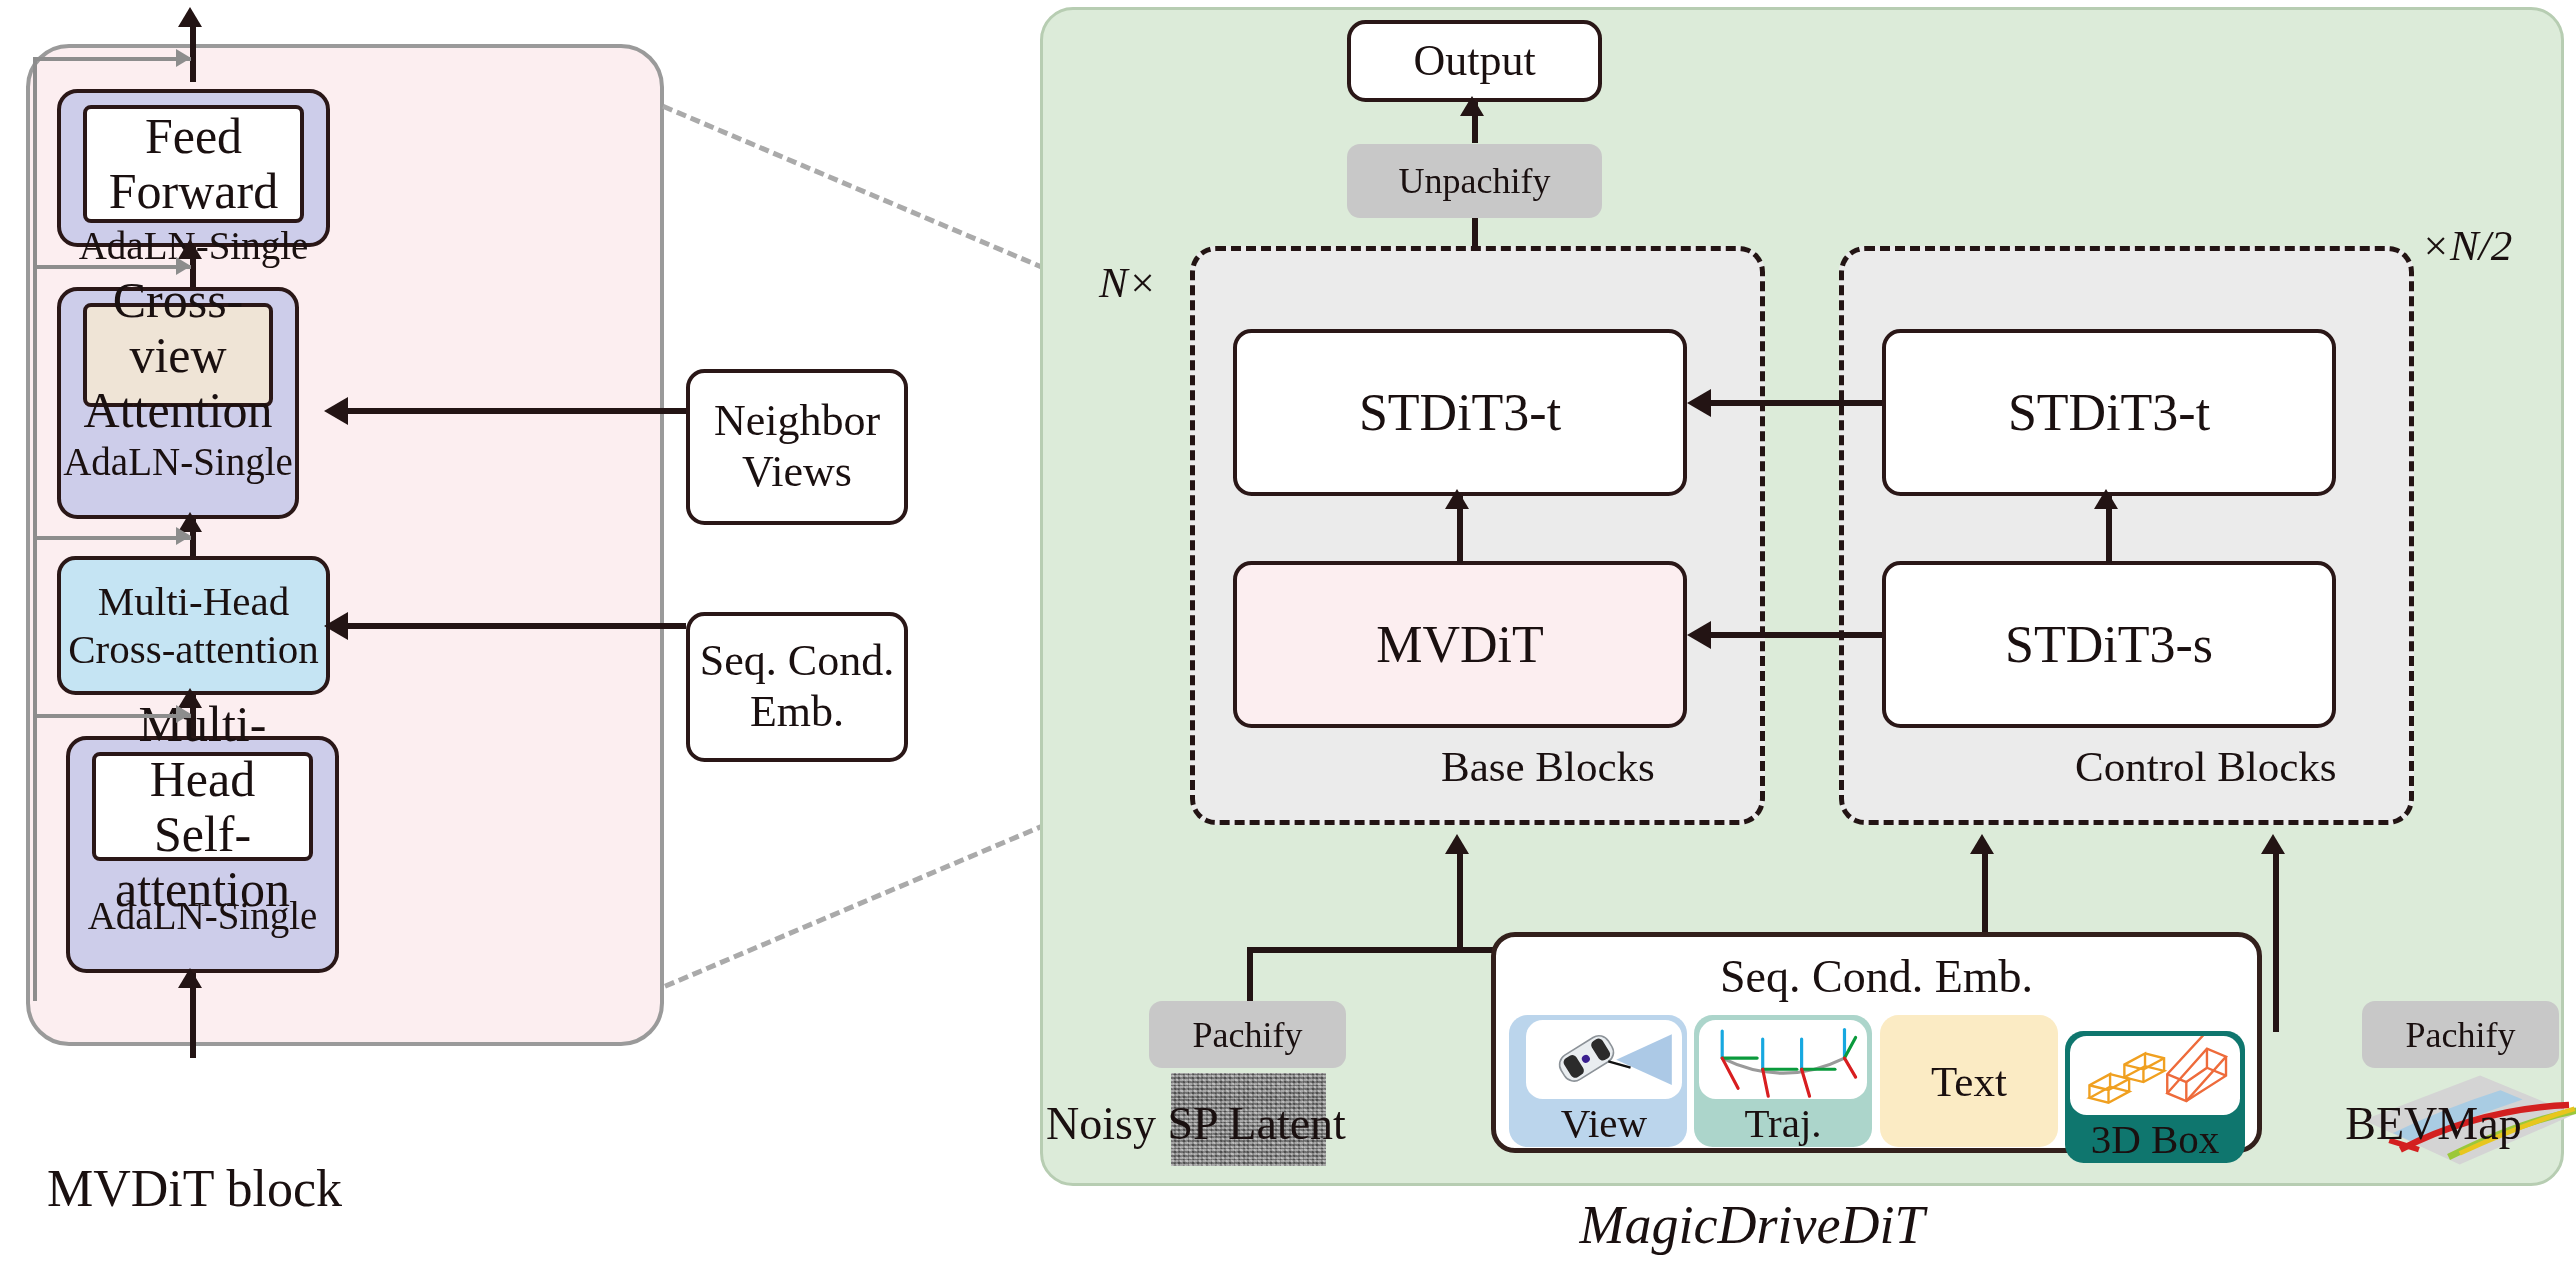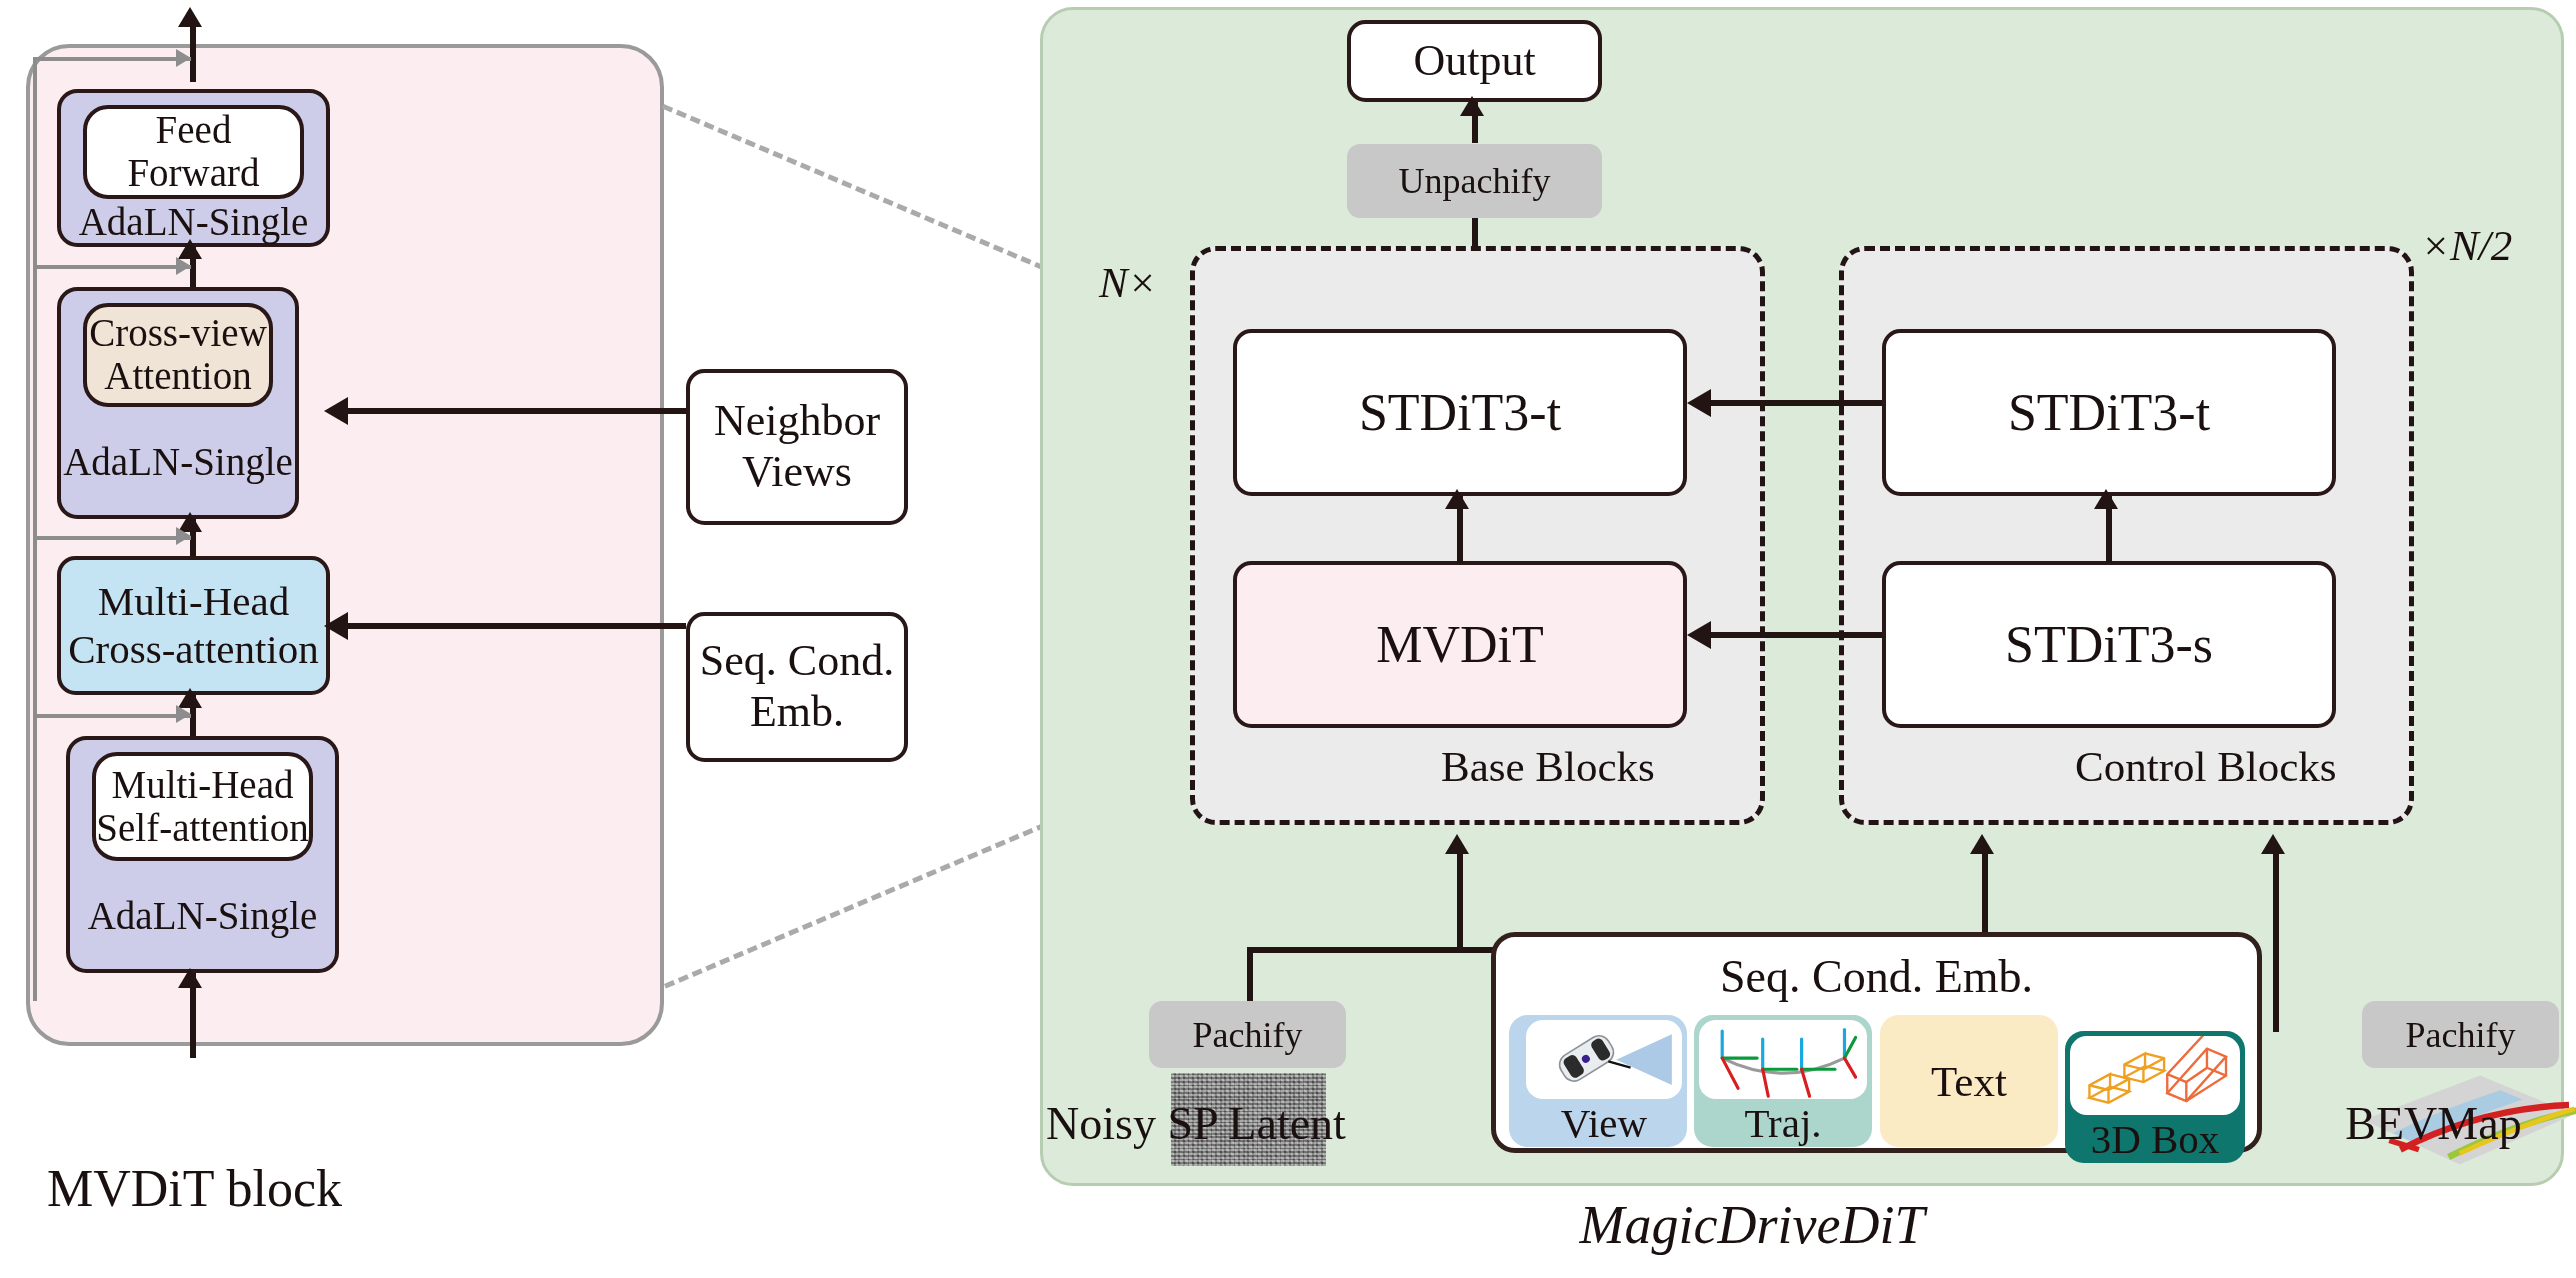--- a/index.html
+++ b/index.html
@@ -10,22 +10,22 @@
   
   #left-panel{left:26px;top:44px;width:630px;height:994px;background:#FCEEF0;
     border:4.6px solid #9a9a9a;border-radius:43px;}
   .skip{position:absolute;border-left:4.6px solid #8d8d8d;border-top:4.6px solid #8d8d8d;box-sizing:border-box;}
   .skip-arrow{position:absolute;width:0;height:0;border-top:9.3px solid transparent;
     border-bottom:9.3px solid transparent;border-left:15.8px solid #8d8d8d;}
 
   .ada{position:absolute;background:#CDCDEA;border:4.6px solid #2a1717;border-radius:20.4px;
        box-sizing:border-box;display:flex;flex-direction:column;align-items:center;}
   .ada .inner{margin-top:12px;width:calc(100% - 44px);background:#fff;border:4.6px solid #2a1717;
-       border-radius:25px;box-sizing:border-box;display:flex;align-items:center;justify-content:center;
-       text-align:center;font-size:39px;line-height:1.1;}
+       border-radius:8px;box-sizing:border-box;display:flex;align-items:center;justify-content:center;
+       text-align:center;font-size:50px;line-height:1.1;}
   .ada .adalabel{flex:1;display:flex;align-items:center;justify-content:center;font-size:39px;}
 
   .plainbox{position:absolute;background:#fff;border:4.6px solid #2a1717;border-radius:18.5px;
        box-sizing:border-box;display:flex;align-items:center;justify-content:center;
        text-align:center;font-size:41px;line-height:1.15;}
 
   .vline{position:absolute;background:#231414;width:5.6px;}
   .hline{position:absolute;background:#231414;height:5.6px;}
   .up-arrow{position:absolute;width:0;height:0;border-left:12px solid transparent;
      border-right:12px solid transparent;border-bottom:20.4px solid #231414;}

